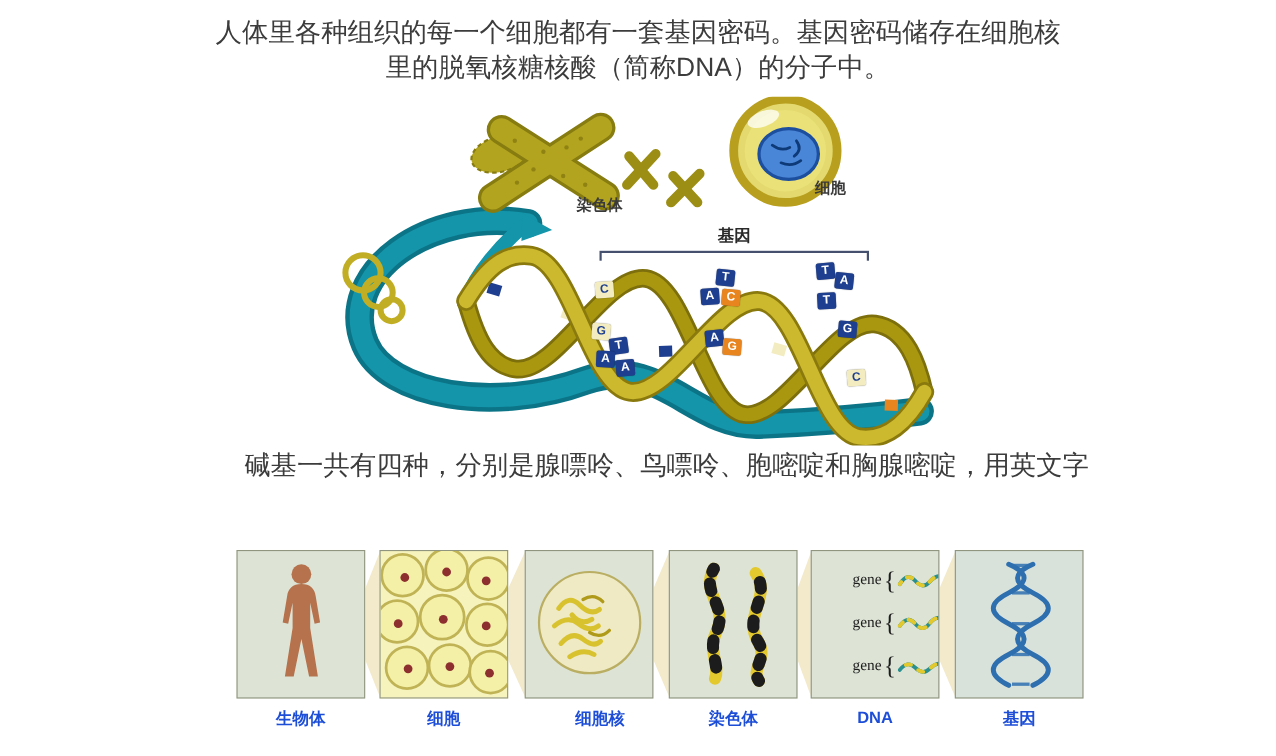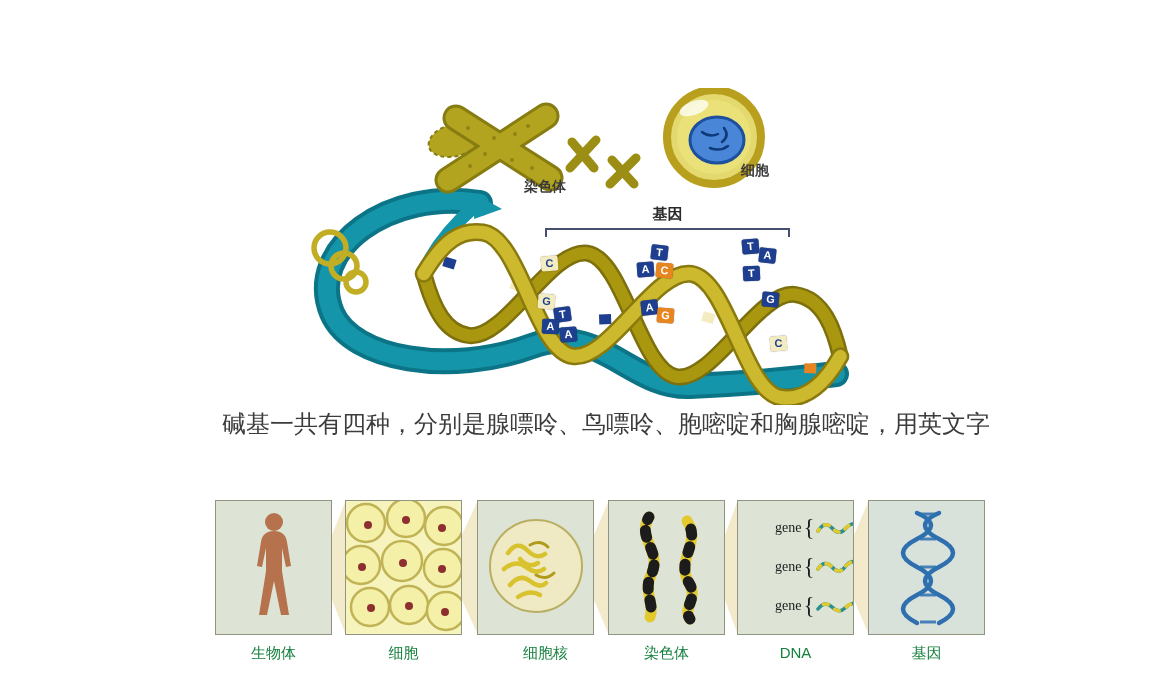--- a/index.html
+++ b/index.html
@@ -42,31 +42,33 @@
   
   #zoom-fig { position:absolute; top:500px; left:215px; width:910px; height:175px; }
   .panel {
     position:absolute; top:0; width:117px; height:135px;
     background:#dde4d6; border:1px solid #8f957f; overflow:hidden;
   }
   .panel svg { display:block; }
   .wedge { position:absolute; top:0; height:135px; background:#f3e9cb;
            clip-path:polygon(0 26%, 100% 0, 100% 100%, 0 74%); }
   .plabel { position:absolute; top:144px; width:117px; text-align:center;
-            color:#15803d; font-weight:normal; font-size:15px; }
+            color:#1d4ed8; font-weight:bold; font-size:15px; }
   .gene-row { position:absolute; left:9px; width:100px; height:26px;
               display:flex; align-items:center; gap:2px;
               font-family:"Liberation Serif", serif;margin-left:28px; }
   .gene-word { font-size:14px; color:#1c1c1c; }
   .gene-brace { font-size:23px; font-weight:400; color:#1c1c1c; line-height:22px; }
 </style>
 </head>
 <body>
 
 <div class="para" id="intro-para">
+  <div>人体里各种组织的每一个细胞都有一套基因密码。基因密码储存在细胞核</div>
+  <div>里的脱氧核糖核酸（简称DNA）的分子中。</div>
 </div>
 
 <div id="dna-fig">
   <svg viewBox="0 0 600 317" width="600" height="317">
 
     <g>
       <path d="M210 115 C 120 100, 35 160, 62 225 C 82 272, 180 288, 262 258 C 330 234, 360 300, 420 298 C 470 296, 520 292, 566 286" fill="none" stroke="#0c7487" stroke-width="26" stroke-linecap="round"></path>
       <path d="M210 115 C 120 100, 35 160, 62 225 C 82 272, 180 288, 262 258 C 330 234, 360 300, 420 298 C 470 296, 520 292, 566 286" fill="none" stroke="#1495aa" stroke-width="18" stroke-linecap="round"></path>
       <path d="M205 118 C 180 140, 162 162, 152 188" fill="none" stroke="#1495aa" stroke-width="13" stroke-linecap="round"></path>
       <polygon points="205,106 232,121 204,131" fill="#1495aa"></polygon>

